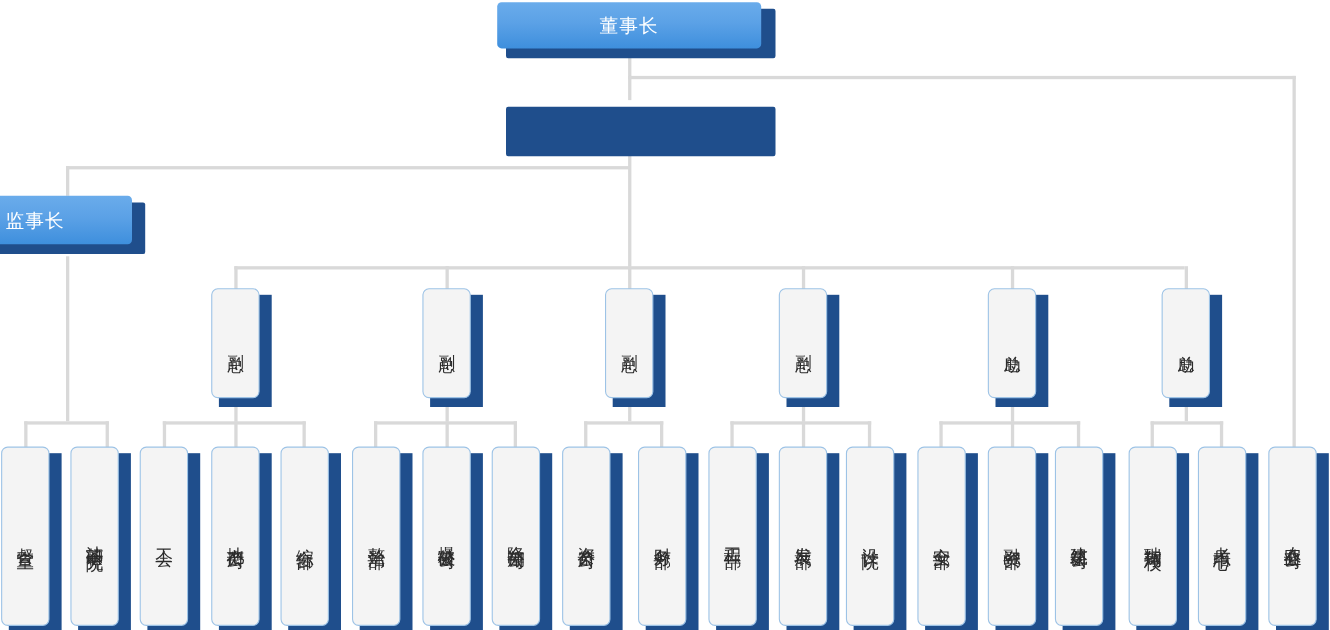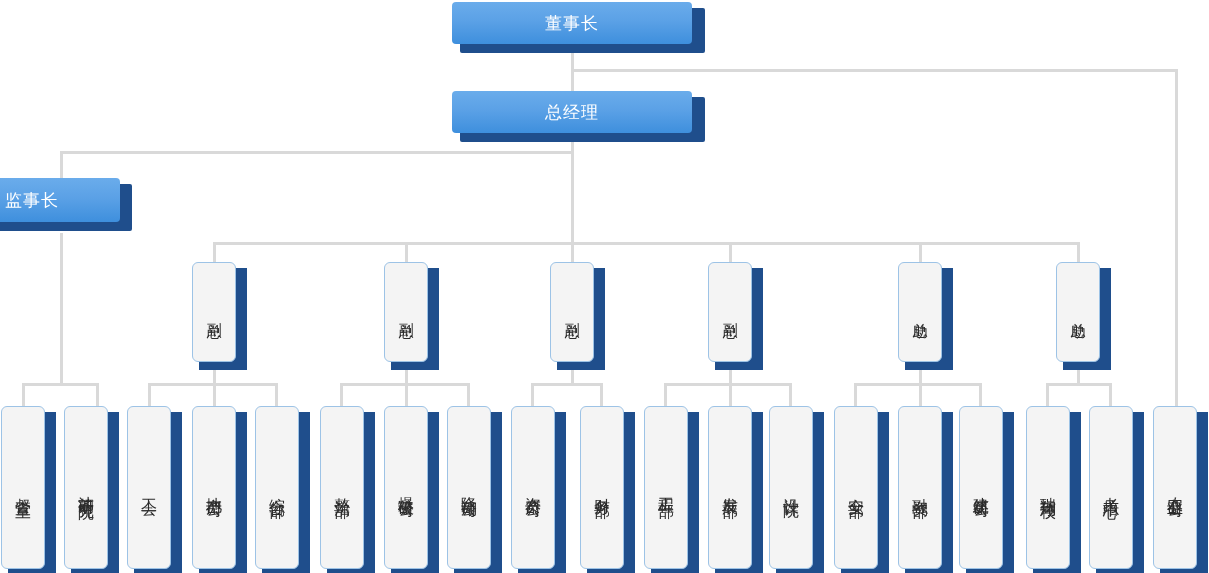--- a/index.html
+++ b/index.html
@@ -129,23 +129,20 @@
   <div class="line h" style="left:1046px;top:383px;width:66px;"></div>
   <div class="line v" style="left:1046px;top:383px;height:24px;"></div>
   <div class="line v" style="left:1109px;top:383px;height:24px;"></div>
 
   <div class="exec-shadow" style="left:460px;top:8px;width:245px;height:45px;"></div>
   <div class="exec" style="left:452px;top:2px;width:240px;height:42px;">
     <span>董事长</span>
   </div>
 
   <div class="exec-shadow" style="left:460px;top:97px;width:245px;height:45px;"></div>
-  <div class="exec" style="left:452px;top:91px;width:240px;height:42px;">
-    <span>总经理</span>
-  </div>
 
   <div class="exec-shadow" style="left:-48px;top:184px;width:180px;height:47px;"></div>
   <div class="exec" style="left:-56px;top:178px;width:176px;height:44px;">
     <span>监事长</span>
   </div>
 
   <div class="node-shadow" style="left:199px;top:268px;width:48px;height:102px;"></div>
   <div class="node" style="left:192px;top:262px;width:44px;height:100px;">
     <span class="vtext mgr">副总</span>
   </div>

